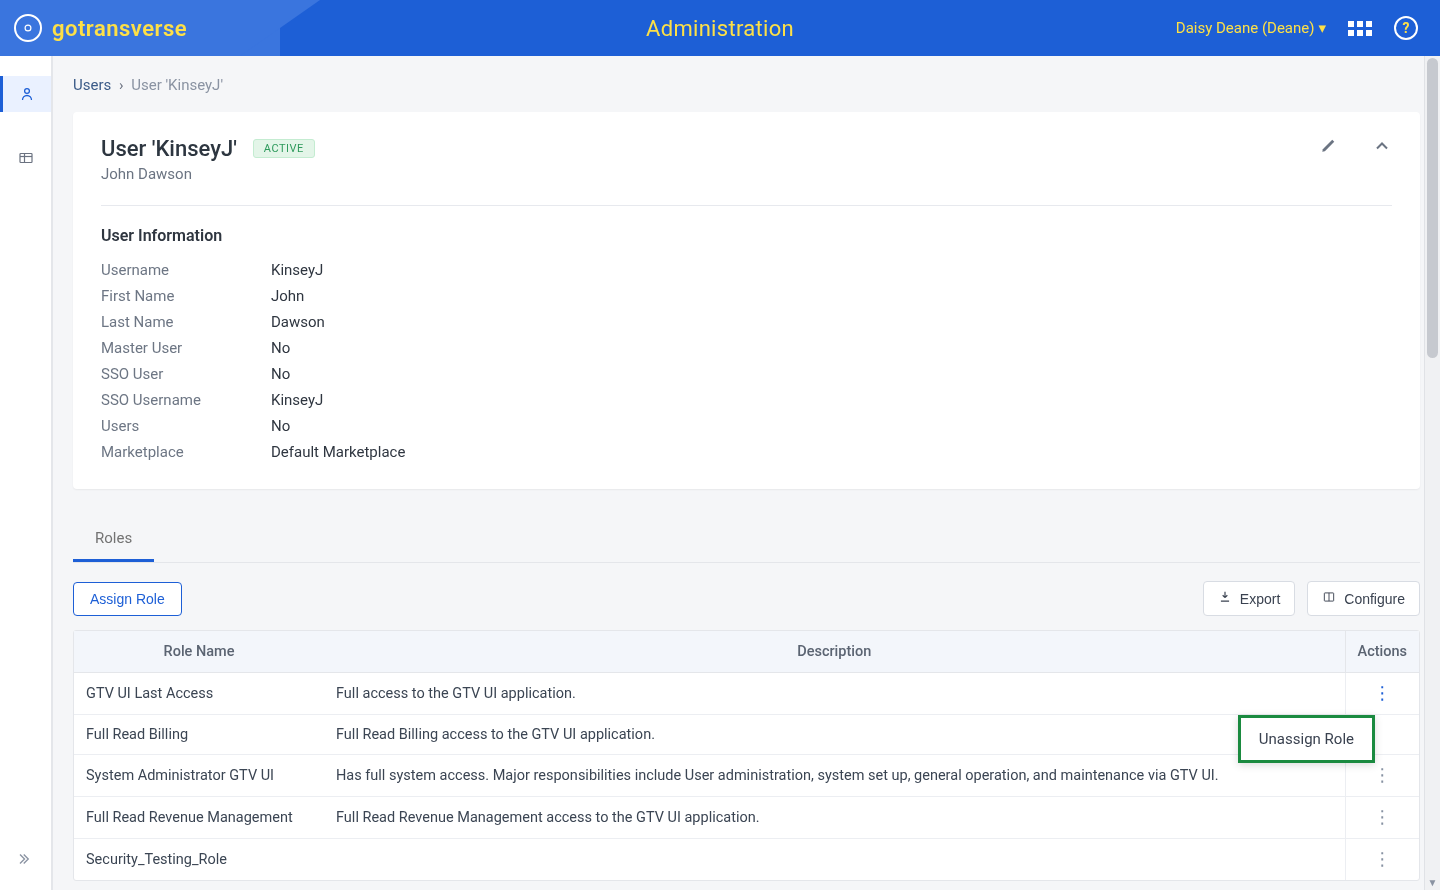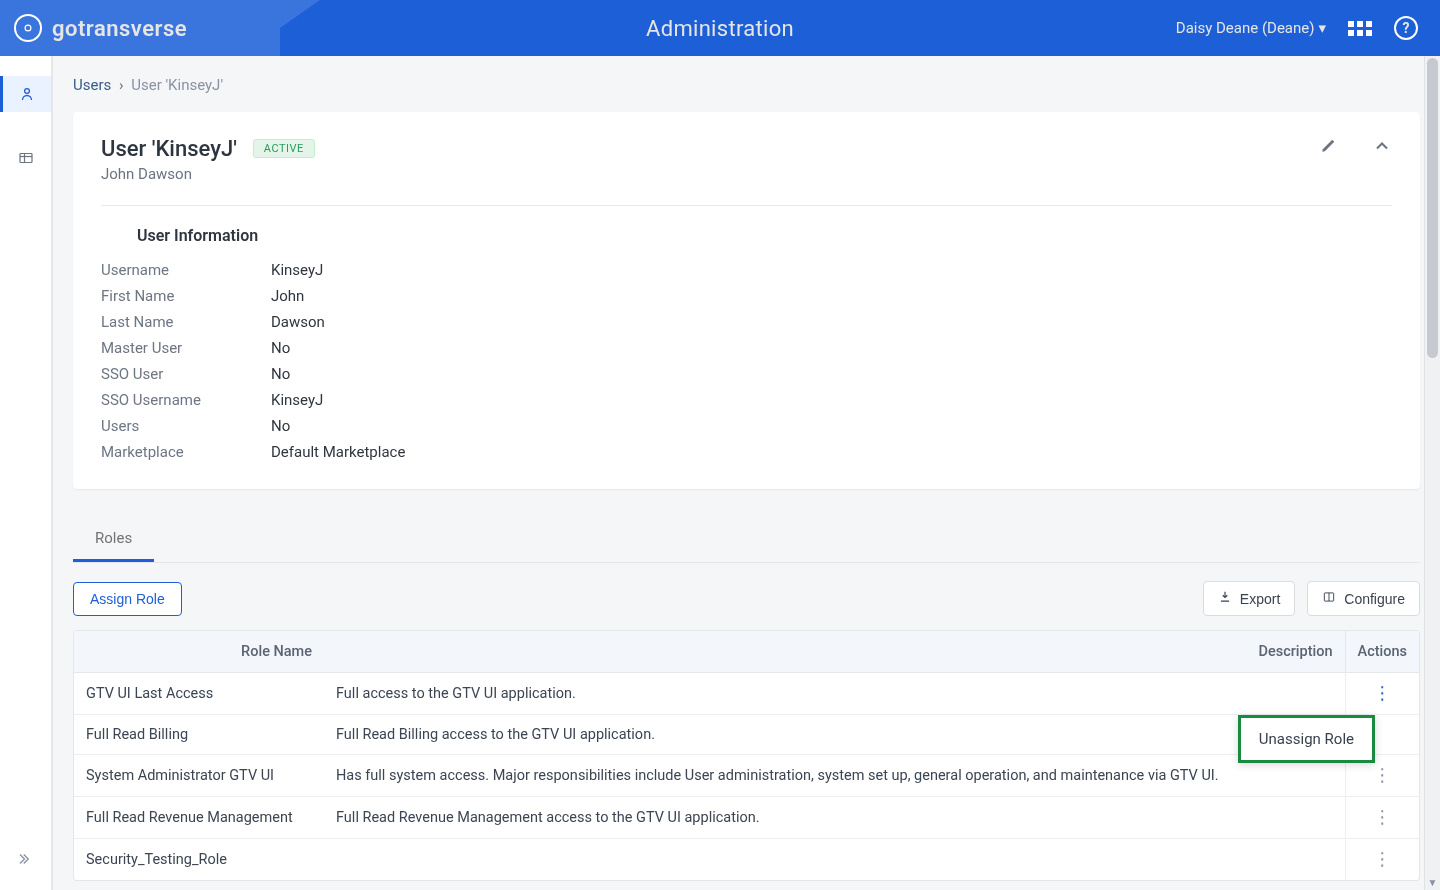--- a/index.html
+++ b/index.html
@@ -13,21 +13,21 @@
     position: relative;
   }
 
   
   .header {
     background: #1d5fd6;
     height: 56px;
     display: flex;
     align-items: center;
     position: relative;
-    color: #e5e5e5;
+    color: #fde047;
   }
   .header-logo-area {
     display: flex;
     align-items: center;
     padding-left: 14px;
     gap: 10px;
     position: relative;
     z-index: 2;
   }
   .header-logo-icon {
@@ -132,21 +132,21 @@
     background:#e3f5e8; color:#2e9a5c; border:1px solid #c4ecd1;
     font-size:11px; letter-spacing:.5px;
     padding:2px 10px; border-radius:3px;
   }
   .card-sub { color:#6b7482; font-size:15px; margin-top:4px;}
   .card-actions { margin-left:auto; display:flex; gap:34px; color:#6b7482; }
   .card-actions span { cursor:pointer; }
 
   hr.divider { border:none; border-top:1px solid #e7e9ee; margin:22px 0 20px 0;}
 
-  .section-title { font-weight:600; color:#2f3640; font-size:16px; margin-bottom:16px;margin-left:36px;}
+  .section-title { font-weight:600; color:#2f3640; font-size:16px; margin-bottom:16px;}
   .kv-grid { display:grid; grid-template-columns: 170px 1fr; row-gap:8px; font-size:15px;}
   .kv-grid .k { color:#6d7684; }
   .kv-grid .v { color:#2f3640; }
 
   .tabs-wrap { margin: 26px 20px 0 20px; border-bottom:1px solid #e4e6ea;}
   .tab {
     display:inline-block; padding: 14px 22px 12px 22px; font-size:15px; color:#737373;
     border-bottom: 3px solid #1d5fd6; cursor:pointer;
   }
 
@@ -161,21 +161,21 @@
   .toolbar-right { margin-left:auto; display:flex; gap:12px;}
   .btn-white {
     border:1px solid #d8dce3; color:#3a4250; background:#fff;
     padding: 8px 14px; font-size:14px; border-radius:4px; cursor:pointer;
     display:flex; align-items:center; gap:8px;
   }
 
   .table-wrap { margin: 0 20px 20px 20px; border:1px solid #e4e6ea; border-radius:3px; background:#fff; position:relative;}
   table { width:100%; border-collapse:collapse; font-size:14.5px;}
   thead th {
-    text-align:right; background:#f3f6fb; color:#5b6472; font-weight:500;
+    text-align:center; background:#f3f6fb; color:#5b6472; font-weight:500;
     padding:12px 12px; border-bottom:1px solid #e4e6ea;
   }
   thead th:last-child { width:70px; text-align:left; border-left:1px solid #e4e6ea;}
   tbody td {
     padding:11px 12px; border-top:1px solid #eceef2; color:#3b4553;
   }
   tbody td:last-child { text-align:center; border-left:1px solid #eceef2; }
   .kebab {
     color:#1d5fd6; cursor:pointer; font-size:18px; line-height:1;
     display:inline-block;

